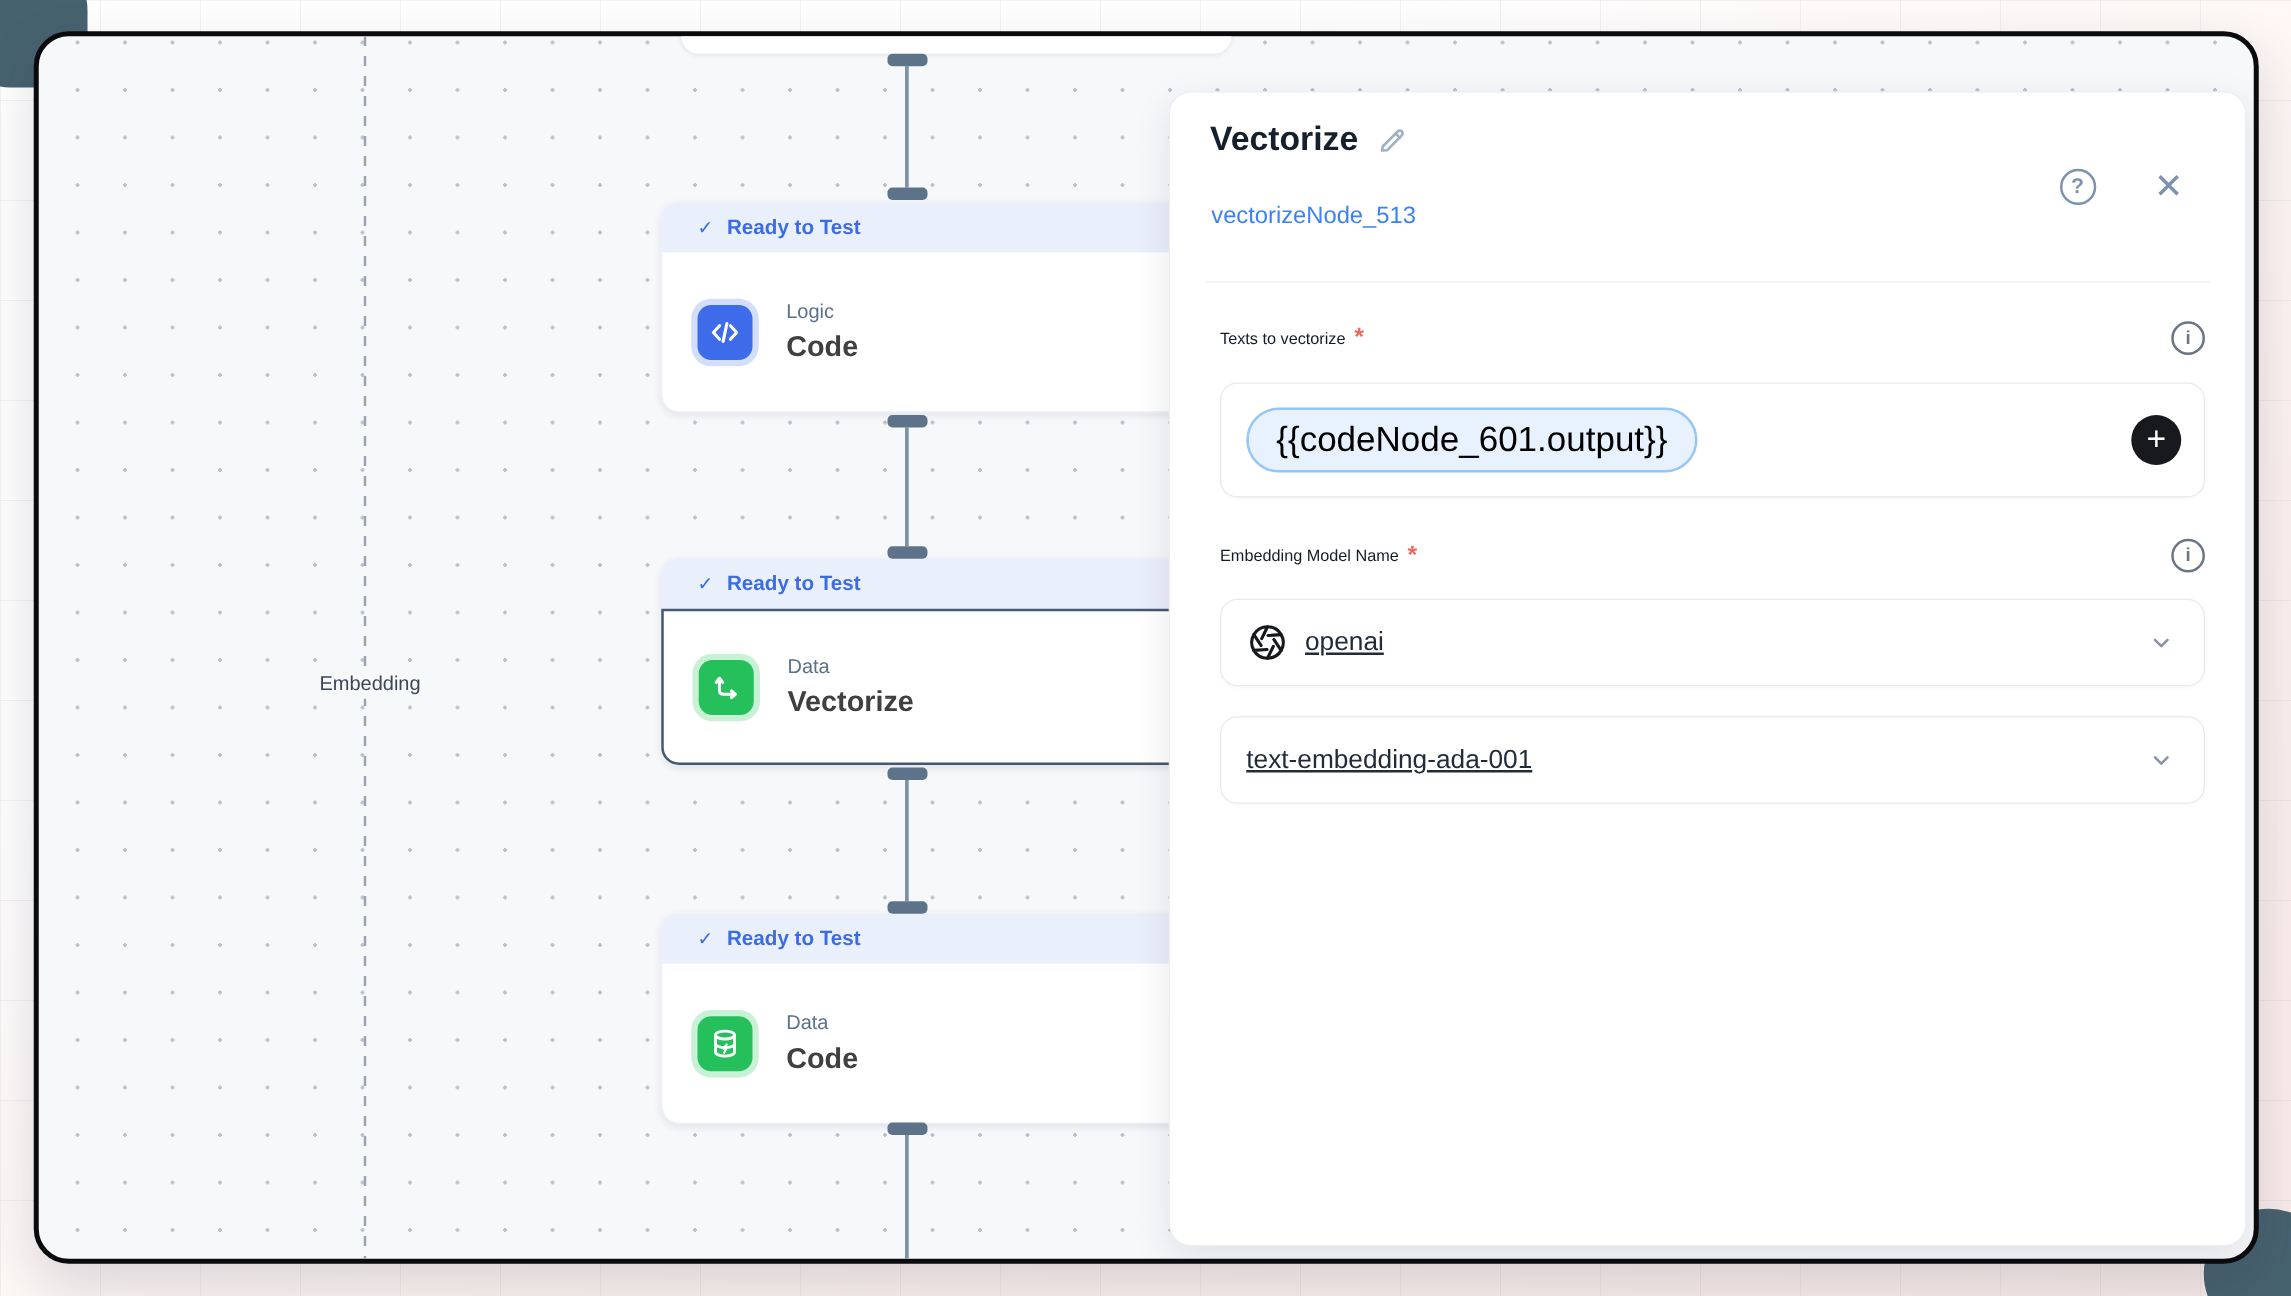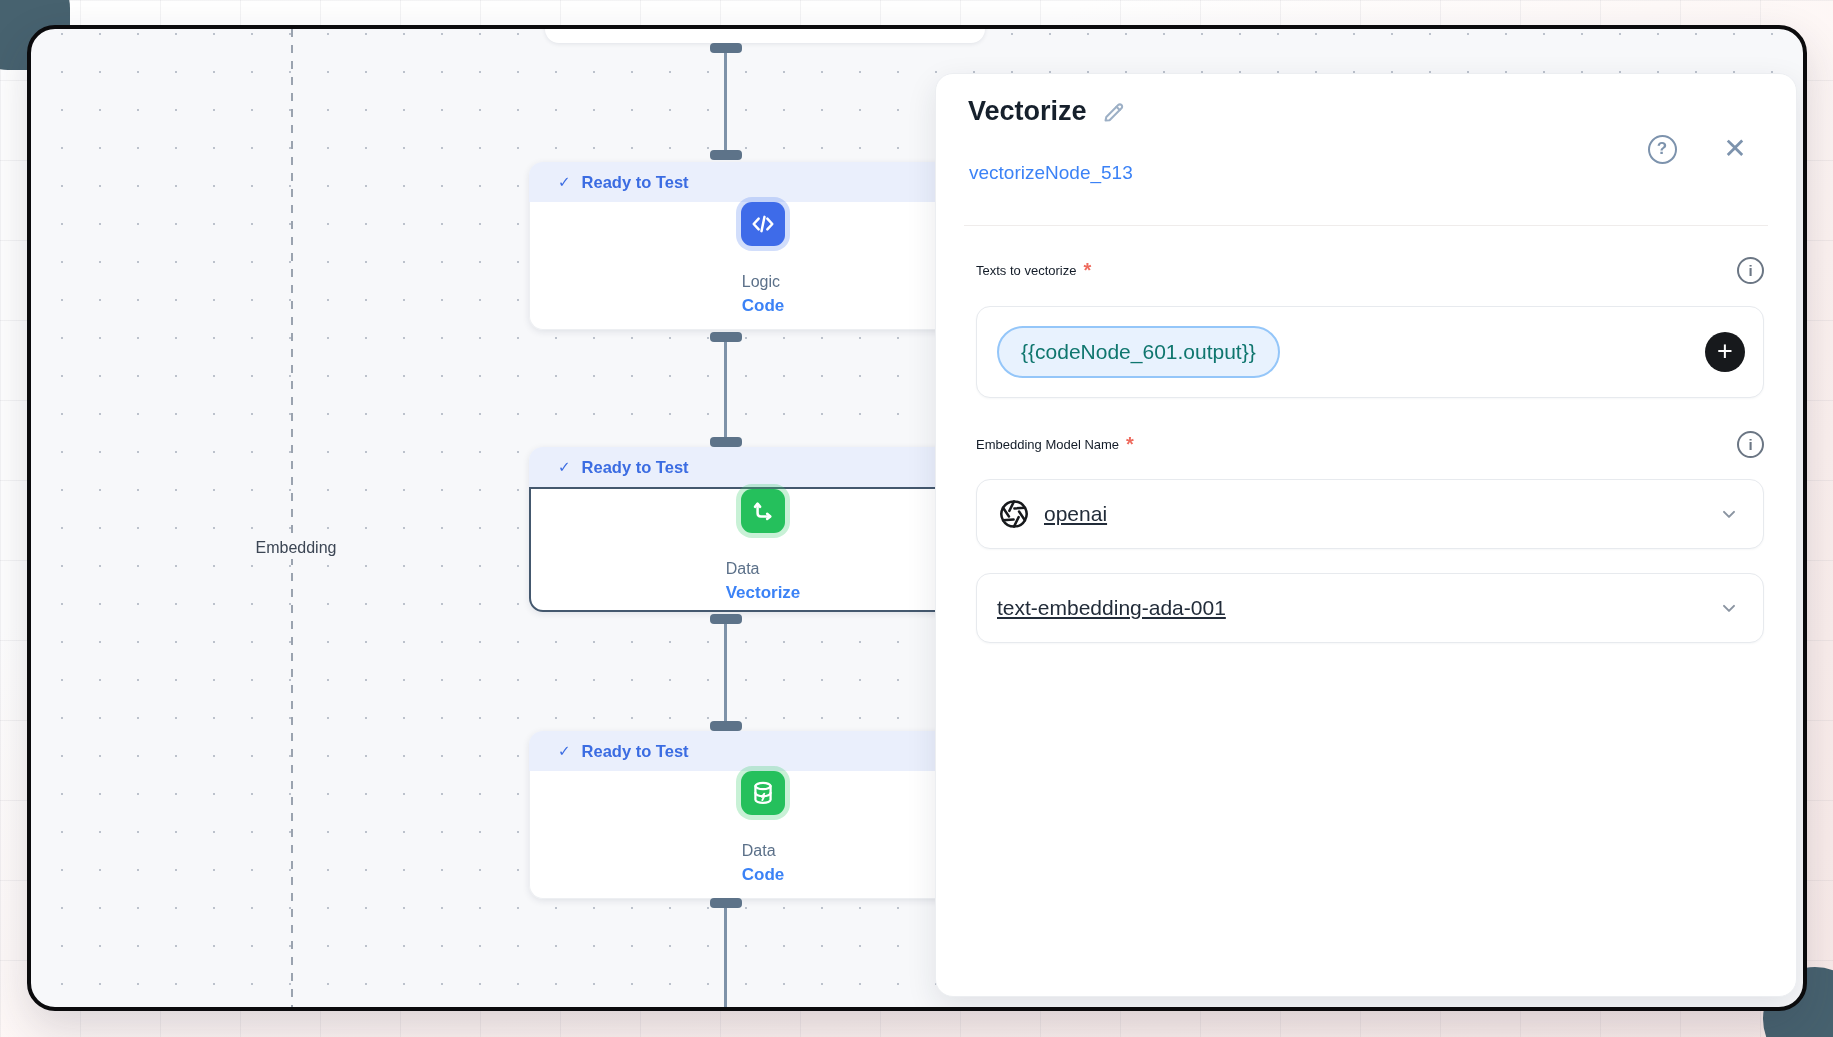--- a/index.html
+++ b/index.html
@@ -45,32 +45,32 @@
   .node-group { position:absolute; left:498px; width:440px; border-radius:14px;
     box-shadow:0 2px 7px rgba(30,42,66,0.10); }
   .node-badge {
     height:40px; display:flex; align-items:center; gap:11px; padding-left:29px;
     background:#eaeffc; border-radius:14px 14px 0 0;
     font-size:16.5px; font-weight:600; color:#3b6ce2;
   }
   .node-badge .check { font-size:15px; font-weight:700; }
   .node-card {
     background:#ffffff; border-radius:0 0 14px 14px; border:1px solid #edeff2; border-top:none;
-    display:flex; align-items:center; gap:27px; padding-left:28px; height:128px;flex-direction:column;
+    display:flex; align-items:center; gap:27px; padding-left:28px; height:128px;
   }
   .node-card.selected { border:2px solid #44586e; height:125px; }
   .node-icon {
     width:44px; height:44px; border-radius:11px; flex:0 0 44px;
     display:flex; align-items:center; justify-content:center;
   }
   .icon-blue  { background:#3e6be9; box-shadow:0 0 0 5px rgba(76,125,240,0.25); }
   .icon-green { background:#25c05c; box-shadow:0 0 0 5px rgba(56,205,108,0.28); }
   .node-texts { display:flex; flex-direction:column; gap:5px; }
   .node-category { font-size:16px; color:#5b7089; }
-  .node-title { font-size:17px; font-weight:700; color:#3b82f6; }
+  .node-title { font-size:23px; font-weight:700; color:#404040; }
 
   
   .conn-line { position:absolute; left:693px; width:3px; background:#7e92a8; }
   .conn-handle { position:absolute; left:679px; width:32px; height:10px; border-radius:4px; background:#5d7389; z-index:2; }
   .partial-card {
     position:absolute; left:514px; top:-10px; width:440px; height:24px;
     background:#ffffff; border-radius:0 0 14px 14px; box-shadow:0 1px 4px rgba(30,42,66,0.10);
   }
 
   
@@ -106,21 +106,21 @@
   }
   .texts-box {
     position:absolute; left:40px; top:232px; width:788px; height:92px;
     background:#ffffff; border:1.5px solid #e7eaee; border-radius:14px;
     display:flex; align-items:center; padding:0 18px 0 20px;
     box-shadow:0 1px 2px rgba(30,42,66,0.04);
   }
   .var-chip {
     height:52px; border-radius:26px; background:#e8f2fe; border:2px solid #94c6f9;
     display:flex; align-items:center; padding:0 22px;
-    font-size:21px; color:#0f766e; cursor:pointer;
+    font-size:28px; color:#000000; cursor:pointer;
   }
   .plus-btn {
     margin-left:auto; width:40px; height:40px; border-radius:50%; background:#17191c; border:none;
     color:#ffffff; font-size:27px; line-height:38px; cursor:pointer;
     display:flex; align-items:center; justify-content:center; padding-bottom:3px;
   }
   .dropdown {
     position:absolute; left:40px; width:788px; height:70px;
     background:#ffffff; border:1.5px solid #e7eaee; border-radius:14px;
     display:flex; align-items:center; padding:0 24px 0 20px; cursor:pointer;

